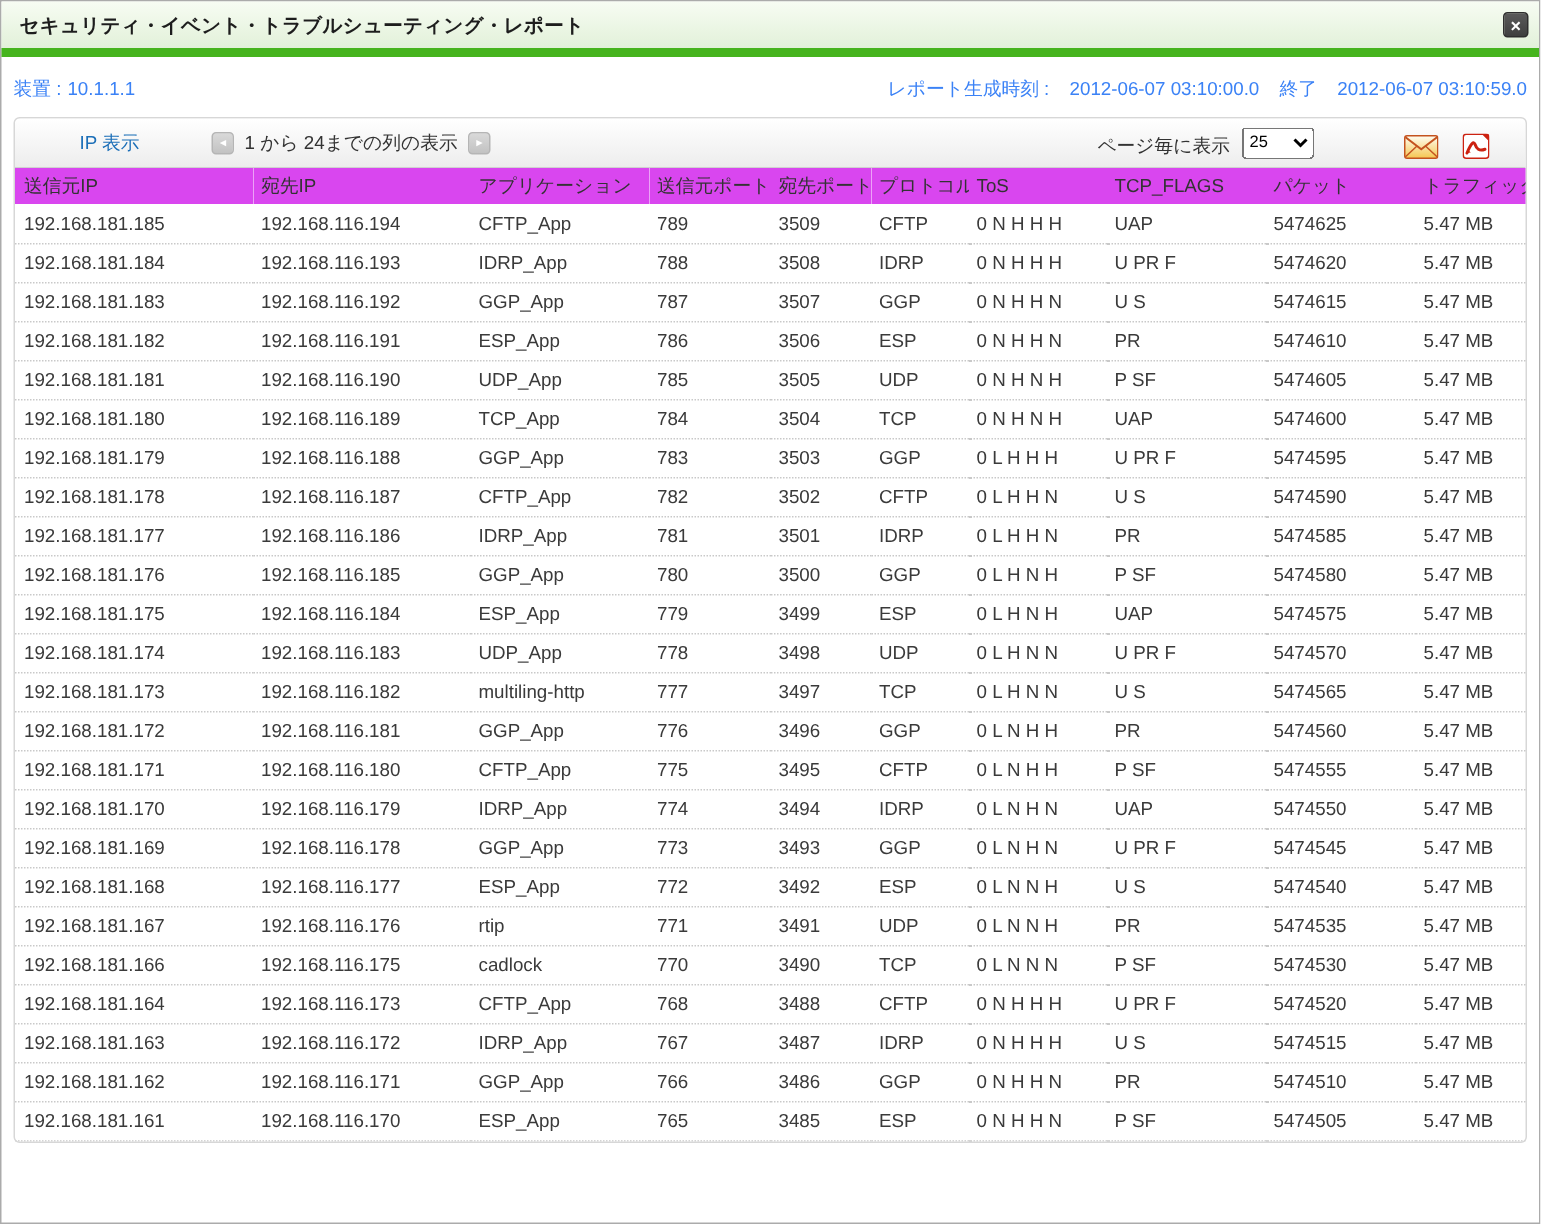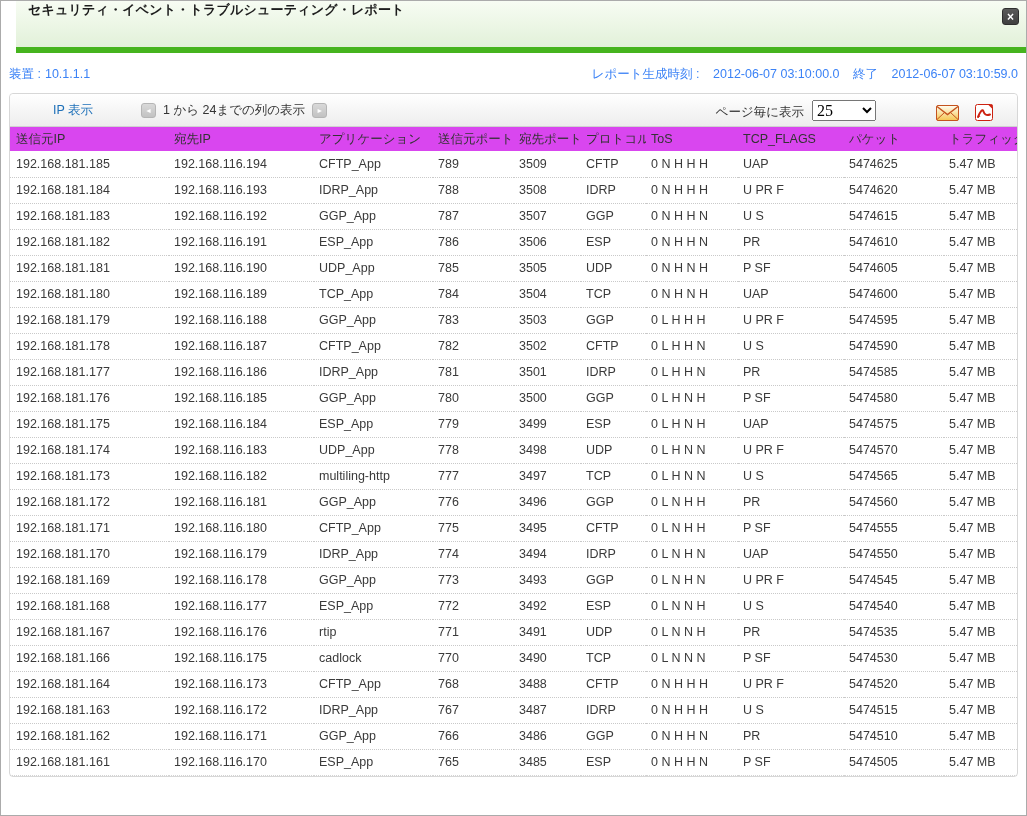--- a/index.html
+++ b/index.html
@@ -1,22 +1,22 @@
 <!DOCTYPE html>
 <html lang="ja"><head>
 <meta charset="utf-8">
 <style>
   * { margin:0; padding:0; box-sizing:border-box; }
   html,body { width:1027px; height:816px; background:#fff; overflow:hidden;
     font-family:"Liberation Sans","DejaVu Sans",sans-serif; color:#333; }
   .dialog { width:1027px; height:816px; background:#fff; border:1px solid #ababab; position:relative; }
 
   
-  .titlebar { height:52px; background:linear-gradient(#f7fcf3,#e2f1d9);
-    border-bottom:6px solid #46b41e; position:relative; display:flex; align-items:flex-start;margin-left:15px; }
+  .titlebar { height:37px; background:linear-gradient(#f7fcf3,#e2f1d9);
+    border-bottom:6px solid #46b41e; position:relative; display:flex; align-items:center; }
   .titlebar .title { font-size:13px; font-weight:bold; color:#1d1d1d; padding-left:12px; letter-spacing:.2px; }
   .close-btn { position:absolute; top:7px; right:7px; width:17px; height:17px;
     background:linear-gradient(#5a5a5a,#3f3f3f); border:1px solid #2e2e2e; border-radius:3px;
     color:#fff; font-size:12px; font-weight:bold; line-height:14px; text-align:center; cursor:pointer; }
 
   
   .meta { margin:13px 8px 10px; display:flex; justify-content:space-between; align-items:flex-end;
     font-size:12.5px; color:#3b82f6; }
   .meta .left span { margin-right:4px; }
   .meta .right span { margin-left:10px; }
@@ -29,21 +29,21 @@
     background:linear-gradient(#ffffff,#ededed); border-bottom:1px solid #d0d0d0;
     border-radius:4px 4px 0 0; font-size:12.5px; }
   .ip-link { color:#1c6fb8; text-decoration:none; margin-left:31px; cursor:pointer; }
   .pager { display:flex; align-items:center; margin-left:48px; gap:7px; }
   .pg-btn { width:15px; height:15px; border:1px solid #b5b5b5; border-radius:3px;
     background:linear-gradient(#d9d9d9,#c2c2c2); color:#fff; font-size:7px; line-height:13px;
     text-align:center; cursor:pointer; padding:0; }
   .pager-text { color:#333; }
   .tb-right { margin-left:auto; display:flex; align-items:flex-end; }
   .tb-right label { margin-right:8px; }
-  .per-page { width:64px; height:21px; font-size:16px;font-family:Liberation Serif, serif; }
+  .per-page { width:48px; height:21px; font-size:11px; }
   .icon-btn { display:inline-flex; align-items:center; cursor:pointer; background:none; border:none; padding:0; }
   .icon-mail { margin-left:60px; }
   .icon-pdf { margin-left:16px; margin-right:12px; }
 
   
   table { width:100%; border-collapse:collapse; table-layout:fixed; font-size:12.5px; }
   thead th { background:#d946ef; height:24px; text-align:left; font-weight:normal;
     color:#333; padding:0 0 0 5px; white-space:nowrap; overflow:hidden; }
   tbody td { height:26px; border-bottom:1px dotted #c9c9c9; padding:0 0 0 5px;
     color:#3a3a3a; white-space:nowrap; overflow:hidden; }

